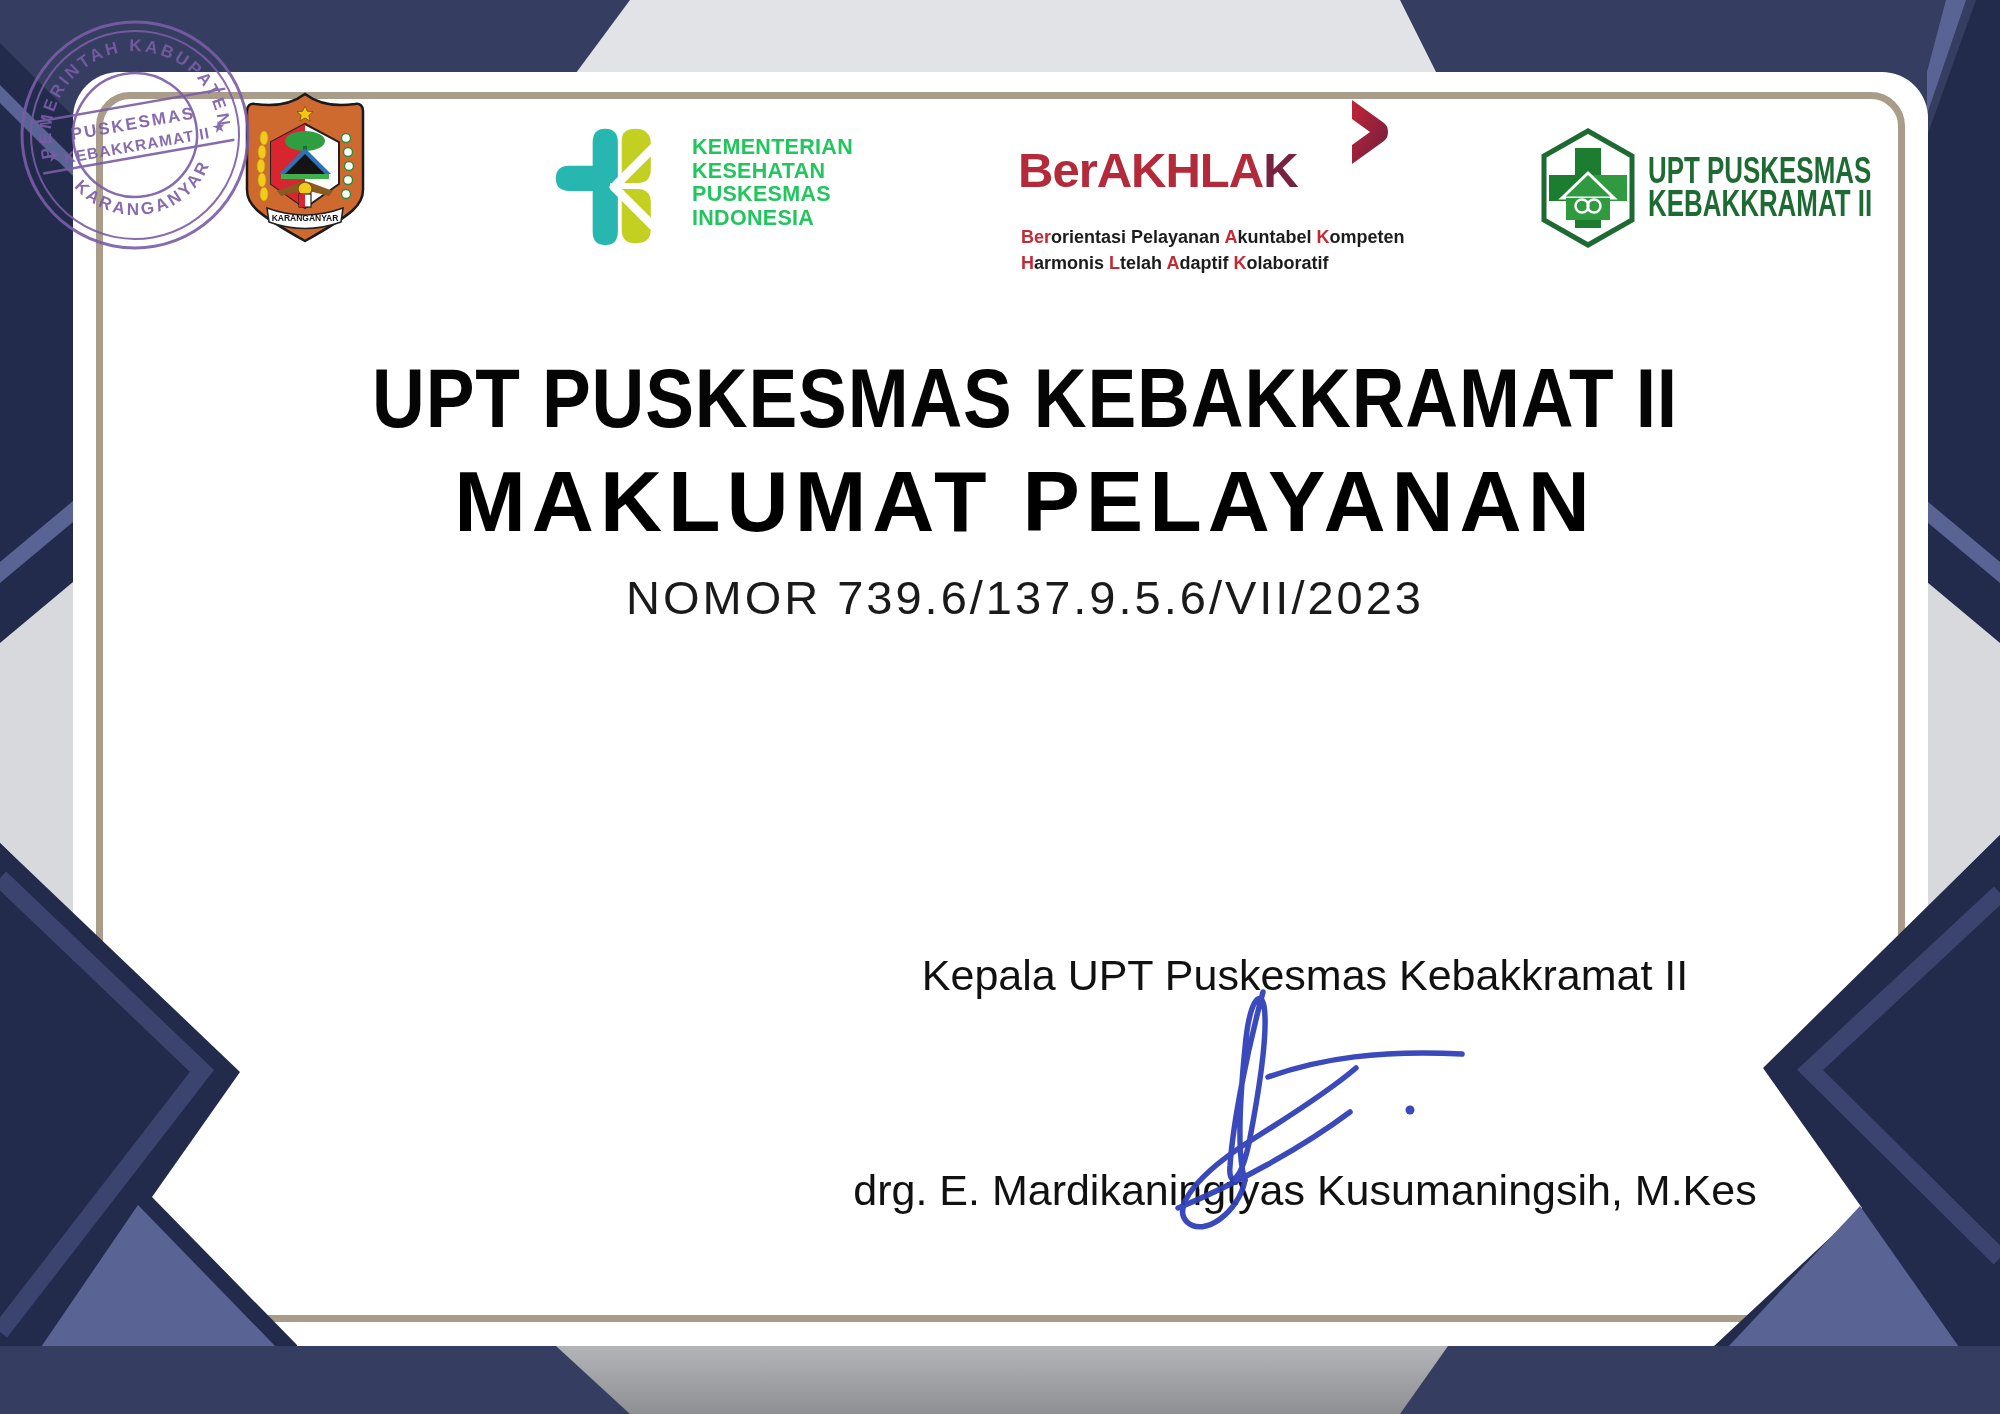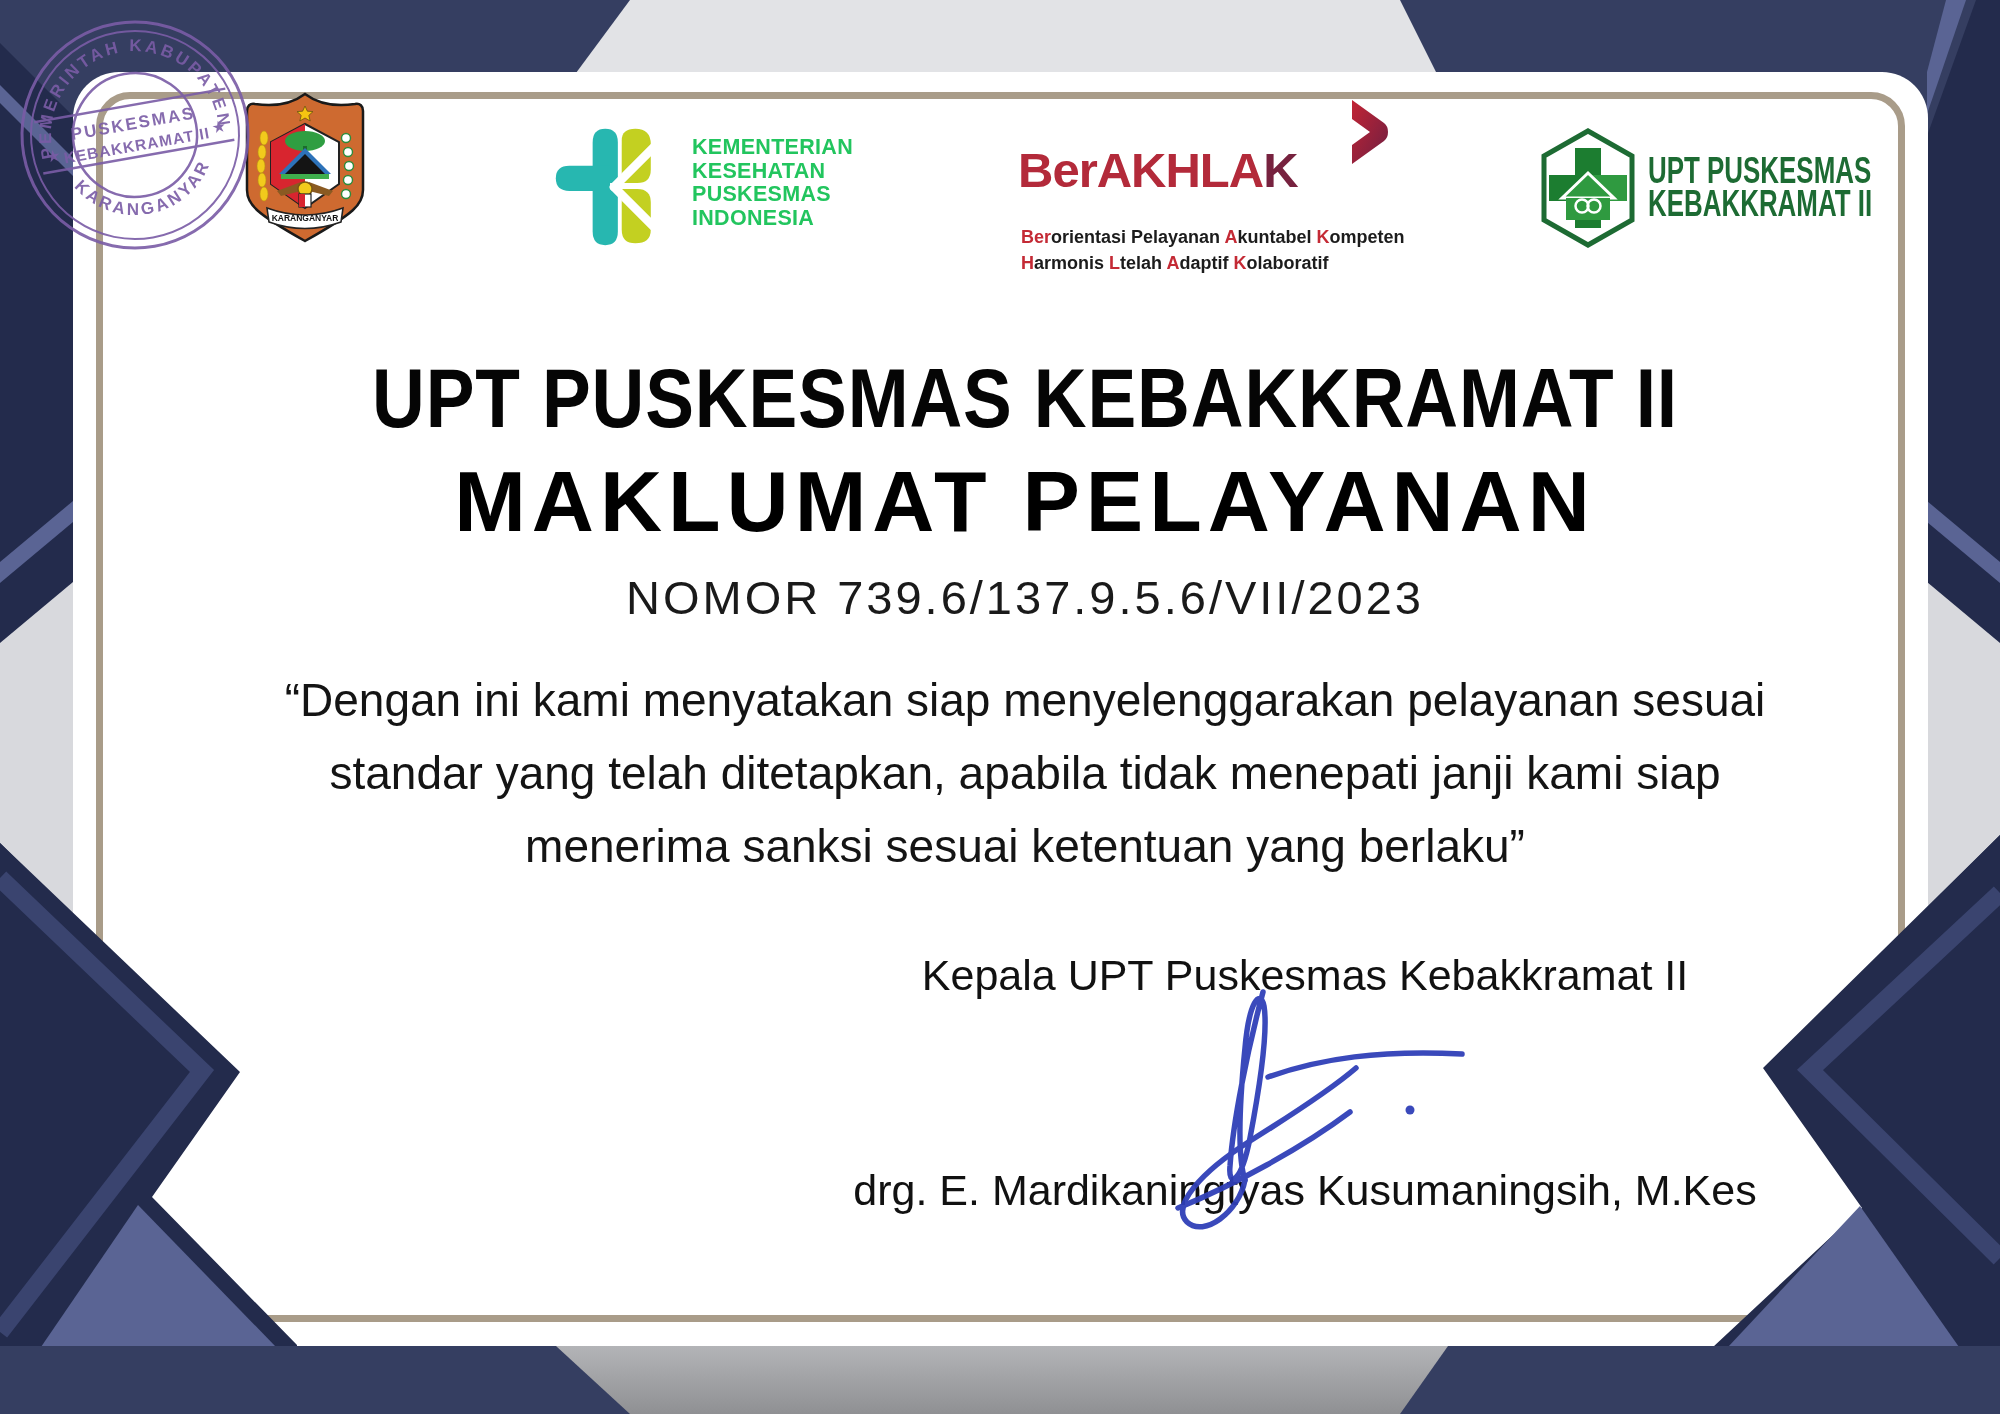--- a/index.html
+++ b/index.html
@@ -139,25 +139,20 @@
   </svg>
   <div class="abs puskesmas-text">
     <div>UPT PUSKESMAS</div>
     <div>KEBAKKRAMAT II</div>
   </div>
 
   <div class="abs center org-line">UPT PUSKESMAS KEBAKKRAMAT II</div>
   <div class="abs center doc-title">MAKLUMAT PELAYANAN</div>
   <div class="abs center doc-number">NOMOR 739.6/137.9.5.6/VII/2023</div>
 
-  <div class="abs center statement">
-    <div>“Dengan ini kami menyatakan siap menyelenggarakan pelayanan sesuai</div>
-    <div>standar yang telah ditetapkan, apabila tidak menepati janji kami siap</div>
-    <div>menerima sanksi sesuai ketentuan yang berlaku”</div>
-  </div>
 
   <div class="abs sig-role">Kepala UPT Puskesmas Kebakkramat II</div>
   <div class="abs sig-name">drg. E. Mardikaningtyas Kusumaningsih, M.Kes</div>
 
   <svg class="layer stamp-wrap" viewBox="-135 -135 270 270">
     <defs>
       <path id="arcTop" d="M -83.8,6 A 84,84 0 1 1 83.8,6"></path>
       <path id="arcBottom" d="M -76,25 A 80,80 0 0 0 76,25"></path>
     </defs>
     <g stroke="#7a5ca6" fill="none">

